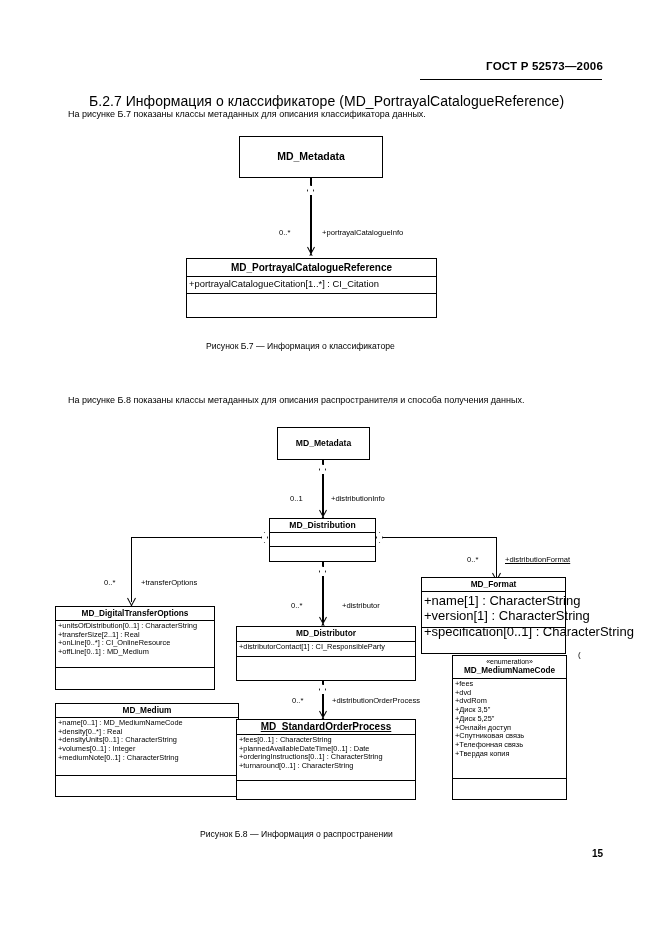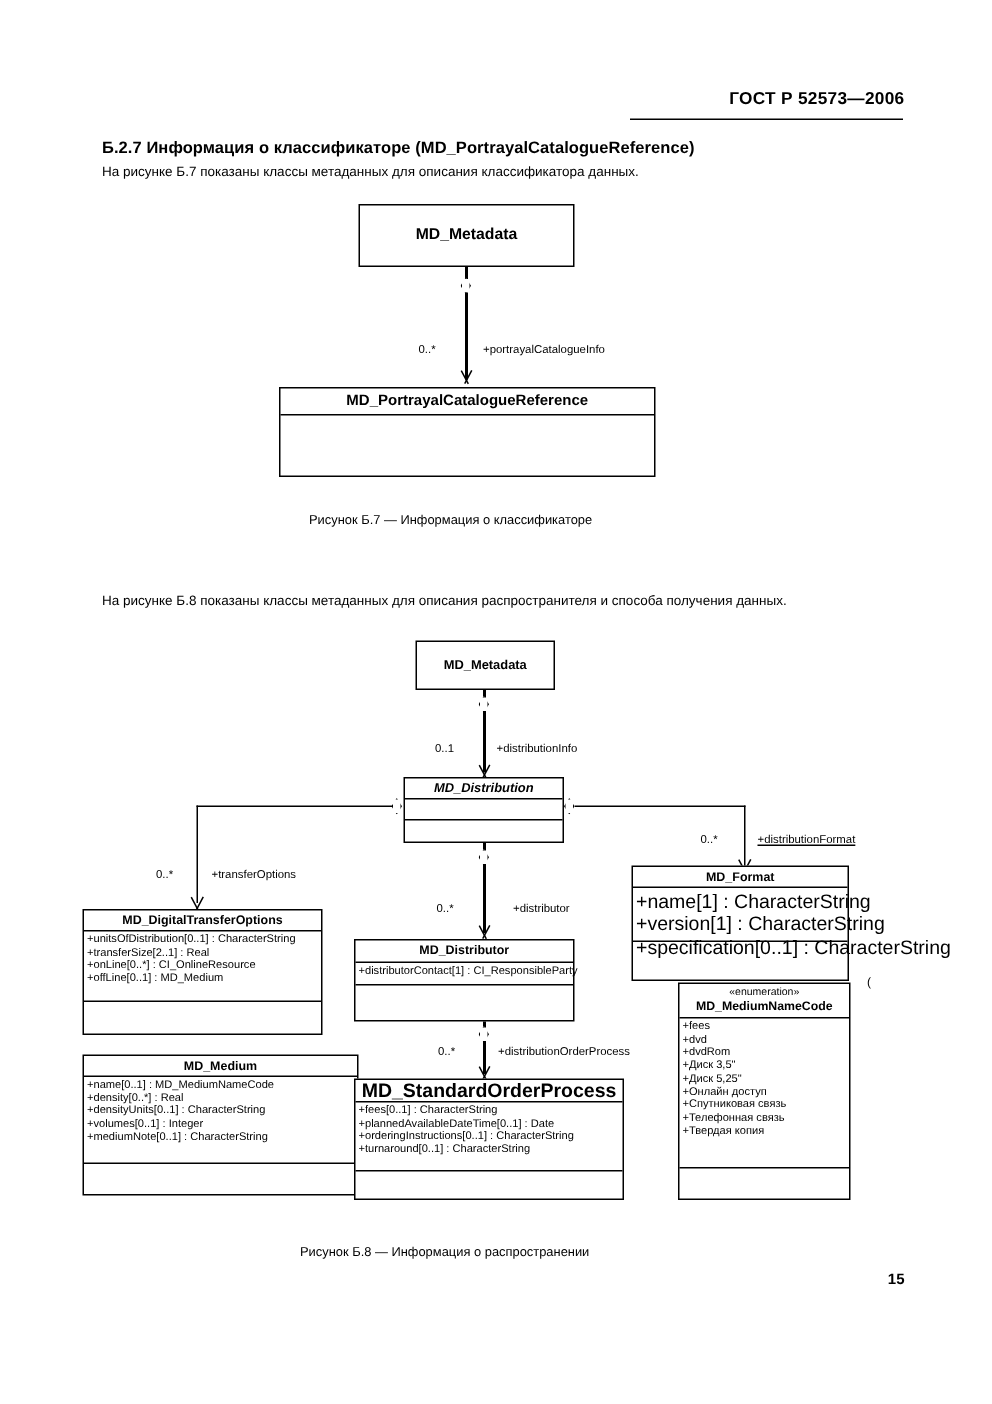--- a/index.html
+++ b/index.html
@@ -36,24 +36,25 @@
     top: 79px;
     left: 420px;
     width: 182px;
     height: 1px;
     background: #000;
   }
 
   
   .sect-title {
     position: absolute;
-    font-size: 11px;
-    font-weight: bold;
+    font-size: 14px;
+    font-weight: normal;
     letter-spacing: 0.05px;
     white-space: nowrap;
+    margin-left: 21px;
   }
   .sect-body {
     position: absolute;
     font-size: 9px;
     white-space: nowrap;
   }
   .fig-caption {
     position: absolute;
     font-size: 8.6px;
     white-space: nowrap;
@@ -185,20 +186,23 @@
 
     <div class="ln-v" style="left:310.4px; top:178px; height:8px;"></div>
     <div class="diamond" style="left:307px; top:185px;"></div>
     <div class="ln-v" style="left:310.4px; top:195px; height:58px;"></div>
     <div class="arrow-open" style="left:305.5px; top:247px;"></div>
     <div class="mult" style="left:279px; top:228px;">0..*</div>
     <div class="rolename" style="left:322px; top:228px;">+portrayalCatalogueInfo</div>
 
     <div class="uml-box" style="left:186px; top:258px; width:251px; height:60px;">
       <div class="uml-title" style="height:18px; font-size:10px;">MD_PortrayalCatalogueReference</div>
+      <div class="uml-attrs" style="height:17px; font-size:9.4px;">
+        <div>+portrayalCatalogueCitation[1..*] : CI_Citation</div>
+      </div>
       <div class="uml-ops" style="height:21px;"></div>
     </div>
   </div>
 
   <div class="fig-caption" style="left:206px; top:341px;">Рисунок Б.7 — Информация о классификаторе</div>
 
   <div class="sect-body" style="left:68px; top:395px;">На рисунке Б.8 показаны классы метаданных для описания распространителя и способа получения данных.</div>
 
   <div>
 
@@ -207,21 +211,21 @@
     </div>
 
     <div class="ln-v" style="left:322.4px; top:460px; height:5px;"></div>
     <div class="diamond" style="left:319px; top:464px;"></div>
     <div class="ln-v" style="left:322.4px; top:474px; height:41px;"></div>
     <div class="arrow-open" style="left:317.5px; top:510px;"></div>
     <div class="mult" style="left:290px; top:494px;">0..1</div>
     <div class="rolename" style="left:331px; top:494px;">+distributionInfo</div>
 
     <div class="uml-box" style="left:269px; top:518px; width:107px; height:44px;">
-      <div class="uml-title" style="height:14px; font-size:8.6px;font-style:italic;">MD_Distribution</div>
+      <div class="uml-title" style="height:14px; font-size:8.6px;">MD_Distribution</div>
       <div class="uml-empty" style="height:14px;"></div>
       <div class="uml-ops" style="height:14px;"></div>
     </div>
 
     <div class="diamond" style="left:261px; top:532px;"></div>
     <div class="ln-h" style="left:131px; top:537px; width:131px;"></div>
     <div class="ln-v" style="left:131px; top:537px; height:65px;"></div>
     <div class="arrow-open" style="left:126px; top:598px;"></div>
     <div class="mult" style="left:104px; top:578px;">0..*</div>
     <div class="rolename" style="left:141px; top:578px;">+transferOptions</div>
@@ -254,21 +258,21 @@
       <div class="uml-title" style="height:14px; font-size:8.3px;">MD_DigitalTransferOptions</div>
       <div class="uml-attrs" style="height:47px; font-size:7.4px;">
         <div>+unitsOfDistribution[0..1] : CharacterString</div>
         <div>+transferSize[2..1] : Real</div>
         <div>+onLine[0..*] : CI_OnlineResource</div>
         <div>+offLine[0..1] : MD_Medium</div>
       </div>
       <div class="uml-ops" style="height:21px;"></div>
     </div>
 
-    <div class="uml-box" style="left:236px; top:626px; width:147px; height:55px;">
+    <div class="uml-box" style="left:236px; top:626px; width:180px; height:55px;">
       <div class="uml-title" style="height:15px; font-size:8.3px;">MD_Distributor</div>
       <div class="uml-attrs" style="height:15px; font-size:7.4px;">
         <div>+distributorContact[1] : CI_ResponsibleParty</div>
       </div>
       <div class="uml-ops" style="height:23px;"></div>
     </div>
 
     <div class="ln-v" style="left:322.4px; top:681px; height:4px;"></div>
     <div class="diamond" style="left:319px; top:684px;"></div>
     <div class="ln-v" style="left:322.4px; top:694px; height:22px;"></div>
@@ -302,21 +306,21 @@
         <div>+name[0..1] : MD_MediumNameCode</div>
         <div>+density[0..*] : Real</div>
         <div>+densityUnits[0..1] : CharacterString</div>
         <div>+volumes[0..1] : Integer</div>
         <div>+mediumNote[0..1] : CharacterString</div>
       </div>
       <div class="uml-ops" style="height:21px;"></div>
     </div>
 
     <div class="uml-box" style="left:236px; top:719px; width:180px; height:81px;">
-      <div class="uml-title" style="height:15px; font-size:13px;">MD_StandardOrderProcess</div>
+      <div class="uml-title" style="height:15px; font-size:10px;text-decoration:underline;">MD_StandardOrderProcess</div>
       <div class="uml-attrs" style="height:46px; font-size:7.4px;">
         <div>+fees[0..1] : CharacterString</div>
         <div>+plannedAvailableDateTime[0..1] : Date</div>
         <div>+orderingInstructions[0..1] : CharacterString</div>
         <div>+turnaround[0..1] : CharacterString</div>
       </div>
       <div class="uml-ops" style="height:20px;"></div>
     </div>
   </div>
 

